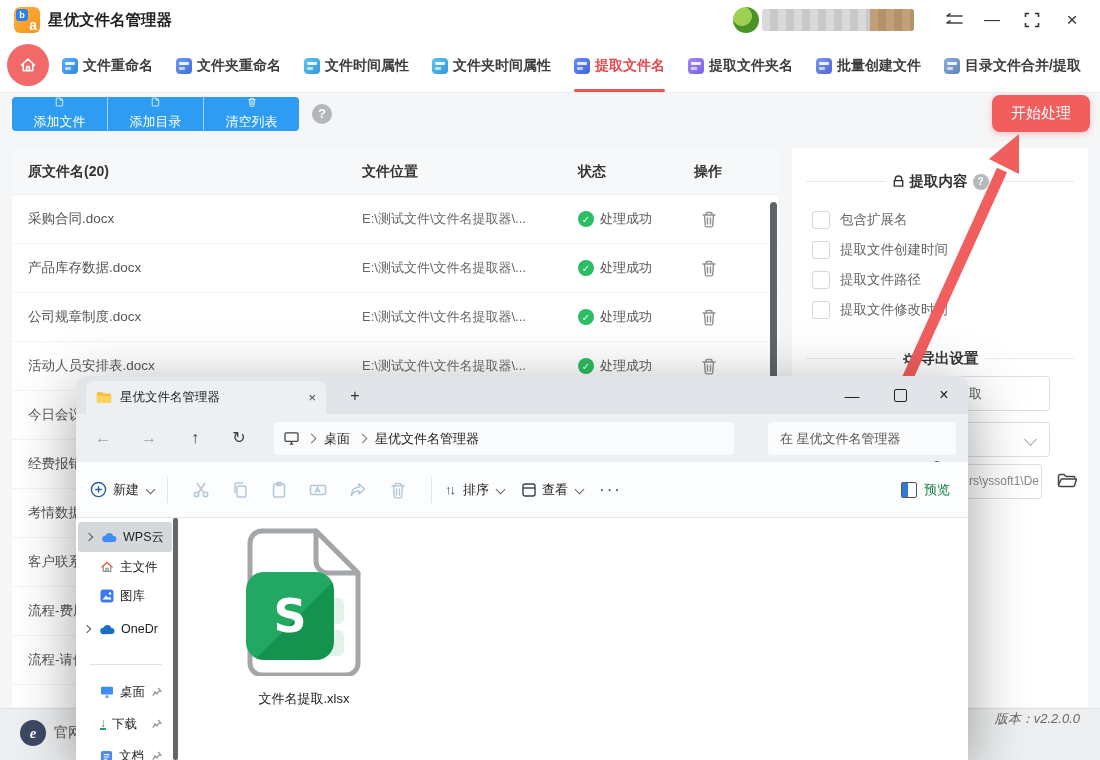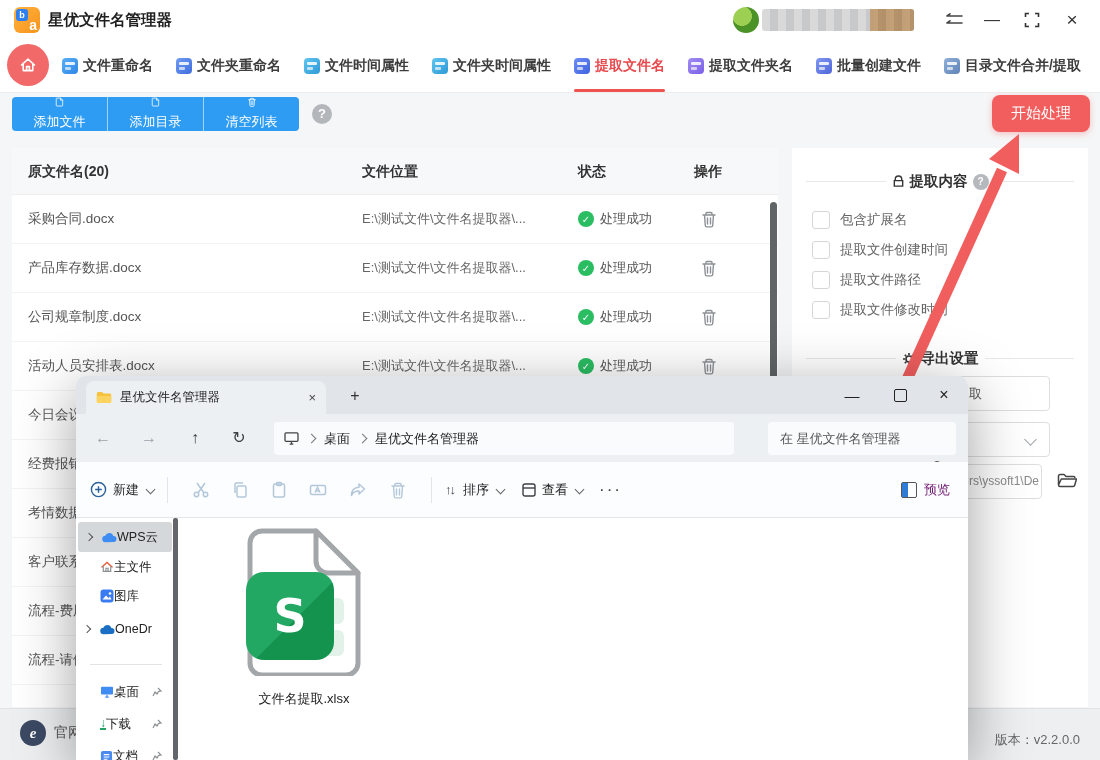--- a/index.html
+++ b/index.html
@@ -73,21 +73,21 @@
   .inp2{top:274px;width:238px;}
   .chev-d{position:absolute;right:14px;top:12px;width:8px;height:8px;border-right:1.5px solid #9aa0a6;
           border-bottom:1.5px solid #9aa0a6;transform:rotate(45deg);}
   .inp3{top:316px;width:230px;font-size:12px;color:#8a8a8a;} .inp3 span{margin-left:158px;}
   .folderbtn{position:absolute;left:262px;top:318px;width:26px;height:28px;display:flex;align-items:center;justify-content:center;}
   
   .footer{position:absolute;left:0;top:708px;width:1100px;height:52px;background:#edeff0;border-top:1px solid #e0e2e4;}
   .site{position:absolute;left:20px;top:11px;display:flex;align-items:center;gap:8px;font-size:14px;color:#555;}
   .ecirc{width:26px;height:26px;border-radius:50%;background:#3c4963;color:#fff;text-align:center;line-height:26px;
          font-family:"Liberation Serif","DejaVu Serif",serif;font-style:italic;font-weight:bold;font-size:15px;}
-  .version{position:absolute;right:20px;top:22px;font-size:13px;color:#666;}
+  .version{position:absolute;right:20px;top:1px;font-size:13px;color:#666;font-style:italic;}
   
   .arrow{position:absolute;left:0;top:0;z-index:5;pointer-events:none;}
   
   .explorer{position:absolute;left:76px;top:376px;width:892px;height:384px;z-index:20;background:#edf0f3;
             border-radius:10px 10px 0 0;box-shadow:0 14px 60px rgba(0,0,0,.38);}
   .tabstrip{position:absolute;left:0;top:0;width:100%;height:38px;background:#e1e5e9;border-radius:10px 10px 0 0;}
   .etab{position:absolute;left:10px;top:5px;width:240px;height:33px;background:#edf0f3;border-radius:8px 8px 0 0;
         display:flex;align-items:center;gap:8px;padding:0 10px;box-sizing:border-box;font-size:12.5px;color:#1f1f1f;}
   .etab .ttl{flex:1;white-space:nowrap;overflow:hidden;}
   .newtab{position:absolute;left:266px;top:8px;width:26px;height:24px;text-align:center;line-height:24px;font-size:16px;color:#333;}
@@ -106,26 +106,26 @@
   .mag::before{content:"";position:absolute;left:0;top:0;width:8px;height:8px;border:1.6px solid #555;border-radius:50%;}
   .mag::after{content:"";position:absolute;left:9px;top:9px;width:5px;height:1.8px;background:#555;transform:rotate(45deg);}
   .cmdbar{position:absolute;left:0;top:86px;width:100%;height:56px;background:#fcfdfe;border-bottom:1px solid #e4e6e8;
           display:flex;align-items:center;padding-left:14px;box-sizing:border-box;}
   .cmd{display:flex;align-items:center;gap:6px;font-size:13px;color:#1f1f1f;}
   .csep{width:1px;height:26px;background:#e3e5e7;margin:0 13px;}
   .cico{margin:0 11px;display:flex;align-items:center;}
   .chev-s{width:6px;height:6px;border-right:1.3px solid #666;border-bottom:1.3px solid #666;transform:rotate(45deg);margin-left:2px;}
   .sorttxt{font-size:13px;color:#3c4043;letter-spacing:-2px;margin-right:3px;}
   .dots{font-size:17px;color:#3c4043;letter-spacing:2px;margin-left:16px;}
-  .preview{position:absolute;right:18px;top:0;height:56px;display:flex;align-items:center;gap:7px;font-size:13px;color:#701a75;}
+  .preview{position:absolute;right:18px;top:0;height:56px;display:flex;align-items:center;gap:7px;font-size:13px;color:#15803d;}
   .pvico{width:14px;height:14px;border:1.5px solid #555;border-radius:2px;position:relative;}
   .pvico::before{content:"";position:absolute;left:0;top:0;width:6px;height:14px;background:#2e7cd6;}
   .ebody{position:absolute;left:0;top:142px;width:100%;height:242px;background:#fff;}
   .sidebar{position:absolute;left:0;top:0;width:106px;height:100%;background:#fff;overflow:hidden;}
-  .sitem{position:absolute;left:0;width:96px;height:30px;display:flex;align-items:center;padding-left:24px;
+  .sitem{position:absolute;left:0;width:96px;height:30px;display:flex;align-items:center;gap:6px;padding-left:24px;
          box-sizing:border-box;font-size:12.5px;color:#222;white-space:nowrap;}
   .sitem.sel{background:#d5d8da;border-radius:3px;left:2px;width:94px;}
   .sexp{position:absolute;left:8px;width:5px;height:5px;border-right:1.3px solid #555;border-top:1.3px solid #555;transform:rotate(45deg);}
   .spin{position:absolute;left:76px;}
   .sdiv{position:absolute;left:14px;top:146px;width:72px;height:1px;background:#e2e3e4;}
   .sscroll{position:absolute;left:97px;top:0;width:5px;height:100%;background:#63676b;border-radius:2px;}
   .econtent{position:absolute;left:106px;top:0;right:0;bottom:0;background:#fff;}
   .ftile{position:absolute;left:42px;top:10px;width:160px;}
   .fdoc{margin-left:22px;width:116px;height:148px;position:relative;}
   .sbadge{position:absolute;left:0px;top:44px;width:88px;height:88px;border-radius:18px;

